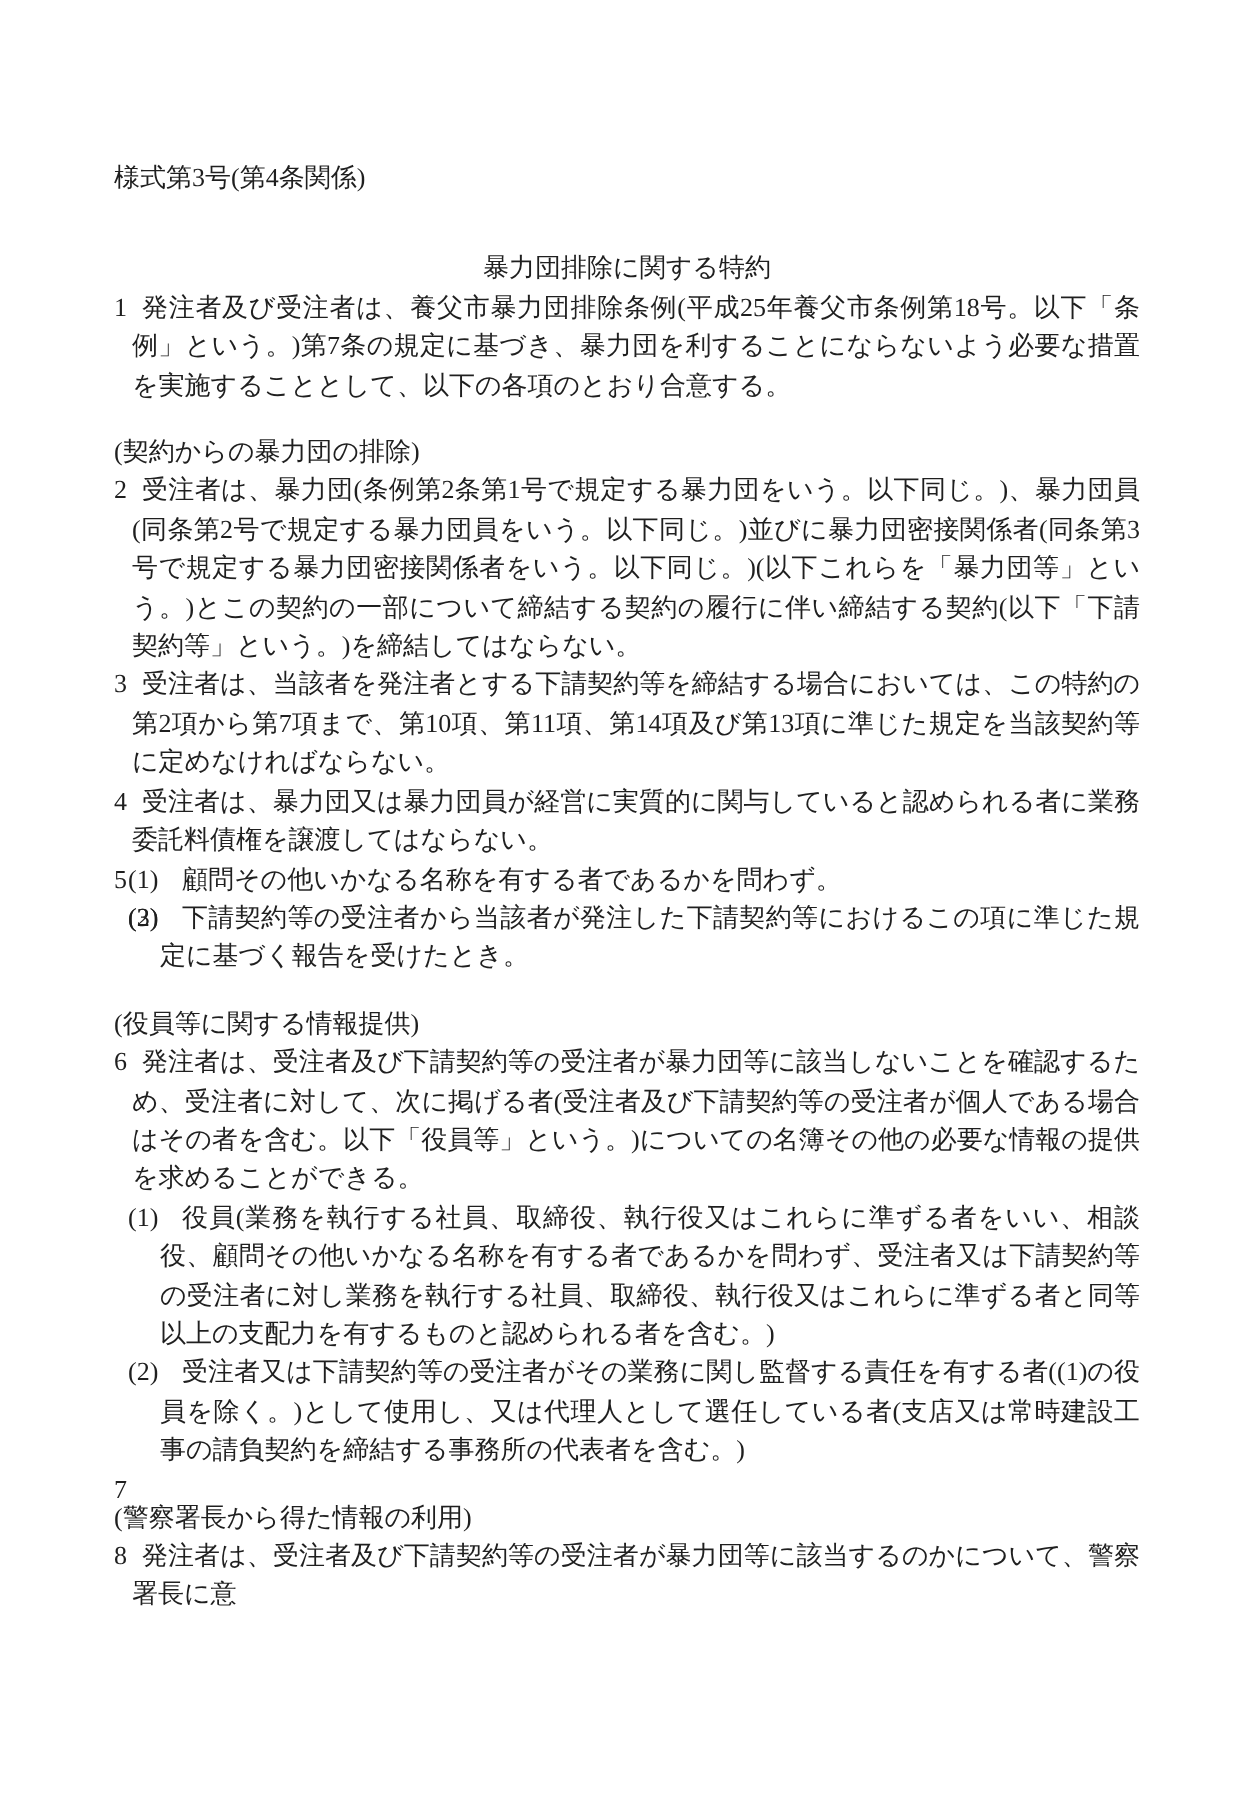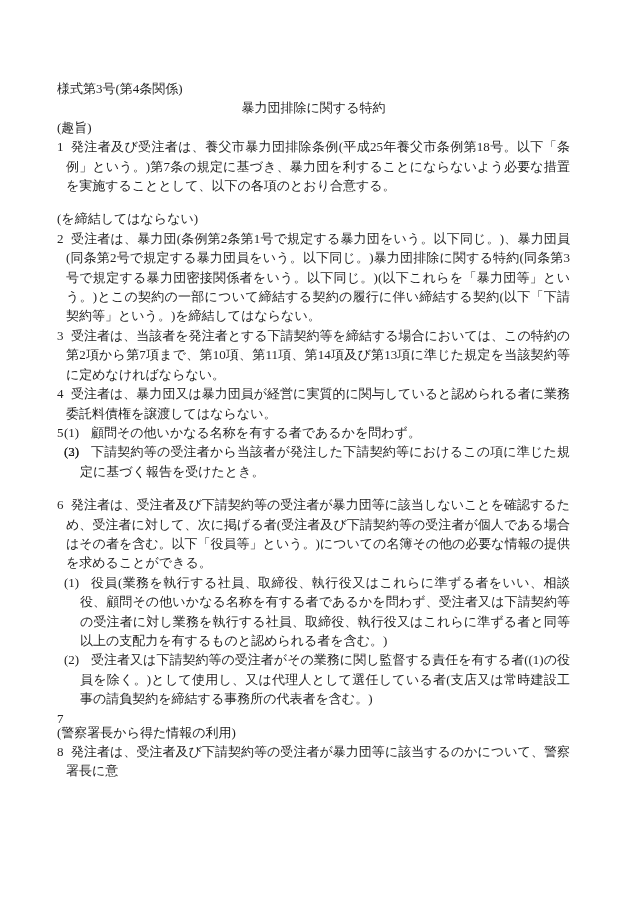--- a/index.html
+++ b/index.html
@@ -17,20 +17,21 @@
     font-family: "Liberation Serif", "DejaVu Serif", serif;
     font-size: 13px;
     line-height: 19.4px;
     padding: 79px 60px 0 57px;
     overflow: hidden;
     -webkit-font-smoothing: antialiased;
   }
   .line { white-space: pre-wrap; }
   .title {
     text-align: center;
+    margin-top: 26px;
   }
   .heading {
     white-space: pre-wrap;
   }
   .section-gap {
     margin-top: 14px;
   }
   
   .item {
     position: relative;
@@ -59,32 +60,31 @@
 </style>
 </head>
 <body>
 
 <div class="page">
 
   <div class="line">様式第3号(第4条関係)</div>
   <div class="line title">暴力団排除に関する特約</div>
 
   <section>
-    <div class="heading">(趣旨)</div>
     <div class="item">
       <span class="num">1</span>
       <span>発注者及び受注者は、養父市暴力団排除条例(平成25年養父市条例第18号。以下「条例」という。)第7条の規定に基づき、暴力団を利することにならないよう必要な措置を実施することとして、以下の各項のとおり合意する。</span>
     </div>
   </section>
 
   <section class="section-gap">
-    <div class="heading">(を締結してはならない)</div>
+    <div class="heading">(契約からの暴力団の排除)</div>
     <div class="item">
       <span class="num">2</span>
-      <span>受注者は、暴力団(条例第2条第1号で規定する暴力団をいう。以下同じ。)、暴力団員(同条第2号で規定する暴力団員をいう。以下同じ。)暴力団排除に関する特約(同条第3号で規定する暴力団密接関係者をいう。以下同じ。)(以下これらを「暴力団等」という。)とこの契約の一部について締結する契約の履行に伴い締結する契約(以下「下請契約等」という。)を締結してはならない。</span>
+      <span>受注者は、暴力団(条例第2条第1号で規定する暴力団をいう。以下同じ。)、暴力団員(同条第2号で規定する暴力団員をいう。以下同じ。)並びに暴力団密接関係者(同条第3号で規定する暴力団密接関係者をいう。以下同じ。)(以下これらを「暴力団等」という。)とこの契約の一部について締結する契約の履行に伴い締結する契約(以下「下請契約等」という。)を締結してはならない。</span>
     </div>
     <div class="item">
       <span class="num">3</span>
       <span>受注者は、当該者を発注者とする下請契約等を締結する場合においては、この特約の第2項から第7項まで、第10項、第11項、第14項及び第13項に準じた規定を当該契約等に定めなければならない。</span>
     </div>
     <div class="item">
       <span class="num">4</span>
       <span>受注者は、暴力団又は暴力団員が経営に実質的に関与していると認められる者に業務委託料債権を譲渡してはならない。</span>
     </div>
     <div class="item">
@@ -97,20 +97,21 @@
     <div class="subitem">
       <span class="num">(2)</span>
     </div>
     <div class="subitem">
       <span class="num">(3)</span>
       <span>下請契約等の受注者から当該者が発注した下請契約等におけるこの項に準じた規定に基づく報告を受けたとき。</span>
     </div>
   </section>
 
   <section class="section-gap">
+    <div class="heading">(役員等に関する情報提供)</div>
     <div class="item">
       <span class="num">6</span>
       <span>発注者は、受注者及び下請契約等の受注者が暴力団等に該当しないことを確認するため、受注者に対して、次に掲げる者(受注者及び下請契約等の受注者が個人である場合はその者を含む。以下「役員等」という。)についての名簿その他の必要な情報の提供を求めることができる。</span>
     </div>
     <div class="subitem">
       <span class="num">(1)</span>
       <span>役員(業務を執行する社員、取締役、執行役又はこれらに準ずる者をいい、相談役、顧問その他いかなる名称を有する者であるかを問わず、受注者又は下請契約等の受注者に対し業務を執行する社員、取締役、執行役又はこれらに準ずる者と同等以上の支配力を有するものと認められる者を含む。)</span>
     </div>
     <div class="subitem">
       <span class="num">(2)</span>

